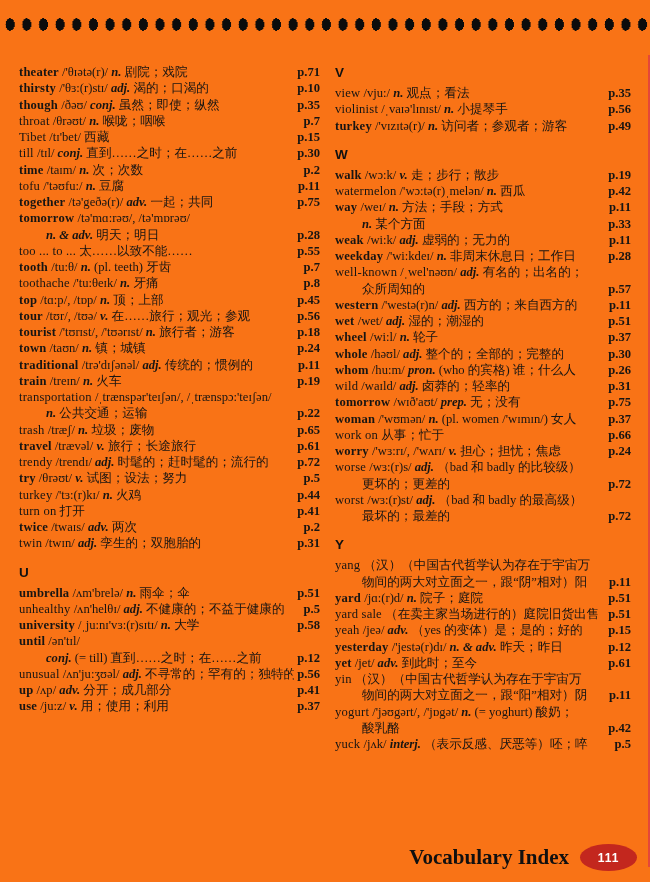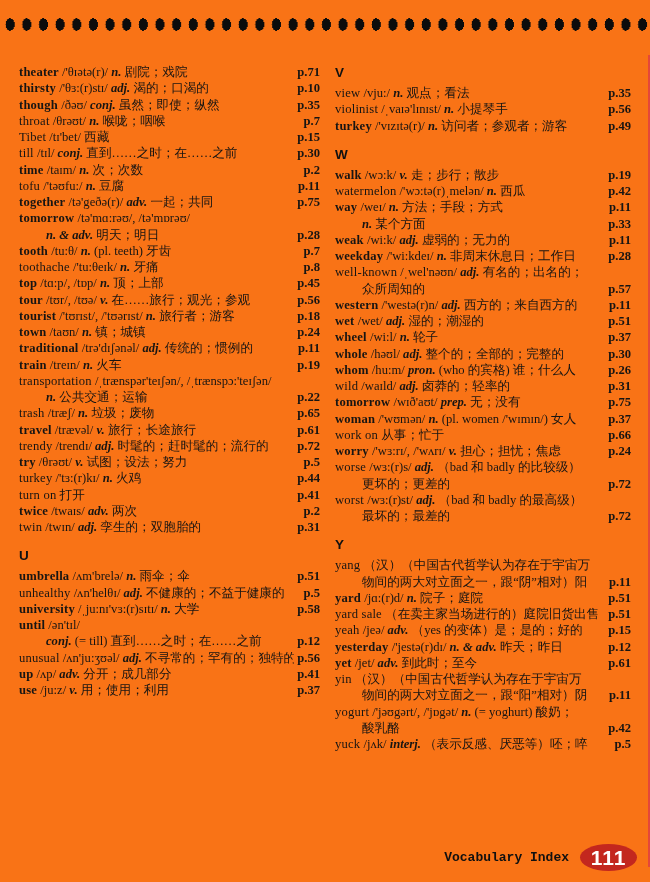--- a/index.html
+++ b/index.html
@@ -19,24 +19,24 @@
   .word{font-weight:700;letter-spacing:.2px;}
   .word.reg{font-weight:400;margin-top:47px;}
   .phon{font-weight:400;}
   .pos{font-style:italic;font-weight:700;}
   .def{font-weight:400;}
   .pg{font-weight:700;margin-left:3px;white-space:nowrap;}
   .letter{font-family:"Liberation Sans","DejaVu Sans",sans-serif;font-weight:800;font-size:13.5px;
     margin:13px 0 5px 0;color:#111;}
   .letter:first-child{margin-top:1px;}
   .footer{position:absolute;right:13px;bottom:11px;display:flex;align-items:center;gap:11px;}
-  .footer-title{font-weight:700;font-size:13px;color:#101010;font-family:Liberation Mono, monospace;}
+  .footer-title{font-weight:700;font-size:21px;color:#101010;}
   .page-badge{display:flex;align-items:center;justify-content:center;
     width:57px;height:27px;border-radius:50%;color:#ffffff;
-    font-family:"Liberation Sans","DejaVu Sans",sans-serif;font-weight:800;font-size:21px;letter-spacing:1px;}
+    font-family:"Liberation Sans","DejaVu Sans",sans-serif;font-weight:800;font-size:12px;letter-spacing:1px;}
   .edge-line{position:absolute;right:0;top:55px;height:812px;width:2.5px;}
 </style>
 </head>
 <body>
 
 <div class="page">
   <div class="binding-dots"></div>
 
   <div class="columns">
     <div class="col" id="col-0">
@@ -78,20 +78,24 @@
         </div>
         <div class="row">
           <span class="txt"><span class="word">tomorrow</span> <span class="phon">/tə'mɑ:rəʊ/, /tə'mɒrəʊ/</span> </span>
           <span class="pg"></span>
         </div>
         <div class="row indent">
           <span class="txt"><span class="pos">n. &amp; adv.</span> <span class="def">明天；明日</span> </span>
           <span class="pg">p.28</span>
         </div>
         <div class="row">
+          <span class="txt"><span class="word reg">too ... to ...</span> <span class="def">太……以致不能……</span> </span>
+          <span class="pg">p.55</span>
+        </div>
+        <div class="row">
           <span class="txt"><span class="word">tooth</span> <span class="phon">/tu:θ/</span> <span class="pos">n.</span> <span class="def">(pl. teeth) 牙齿</span> </span>
           <span class="pg">p.7</span>
         </div>
         <div class="row">
           <span class="txt"><span class="word reg">toothache</span> <span class="phon">/'tu:θeɪk/</span> <span class="pos">n.</span> <span class="def">牙痛</span> </span>
           <span class="pg">p.8</span>
         </div>
         <div class="row">
           <span class="txt"><span class="word">top</span> <span class="phon">/tɑ:p/, /tɒp/</span> <span class="pos">n.</span> <span class="def">顶；上部</span> </span>
           <span class="pg">p.45</span>

